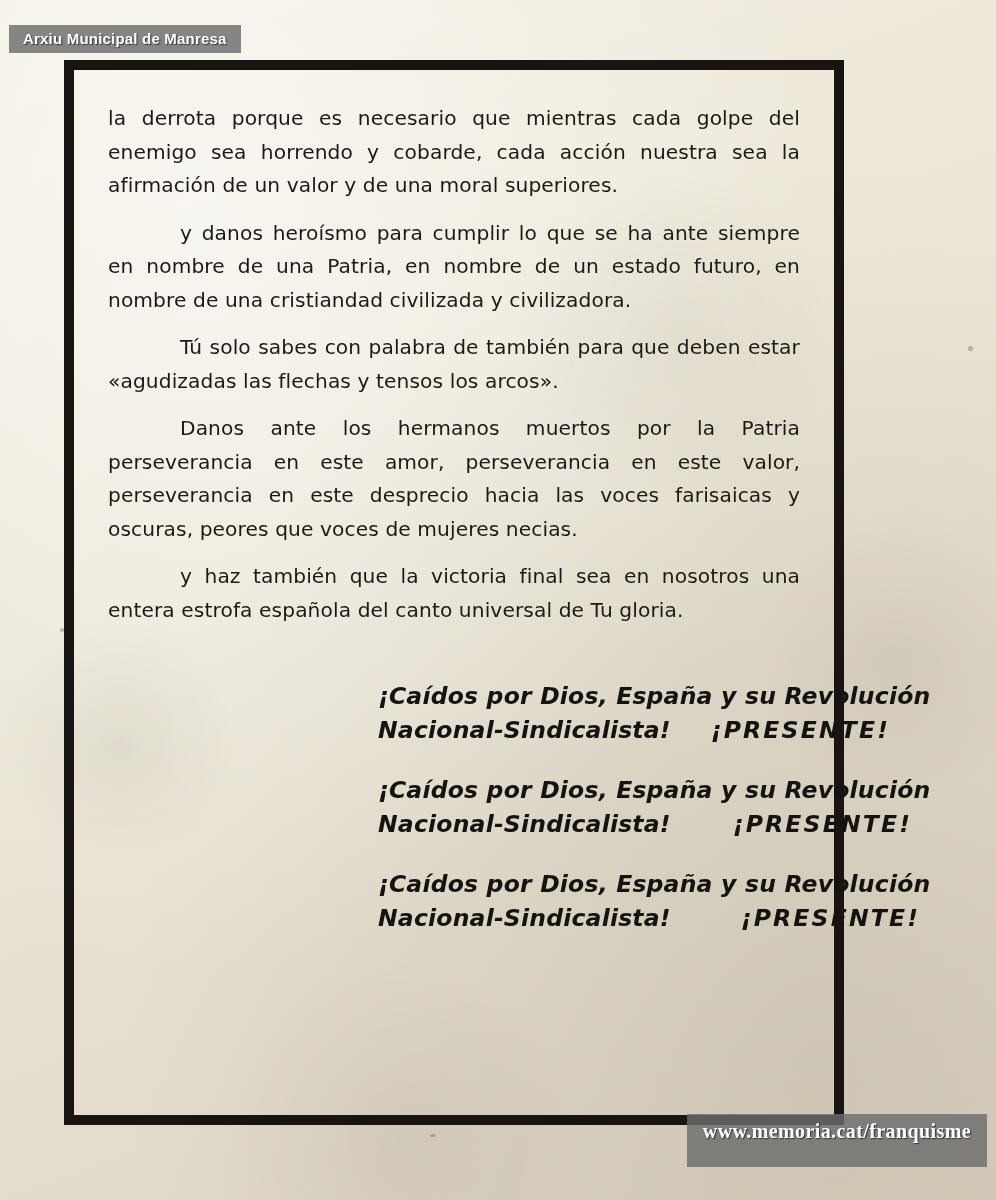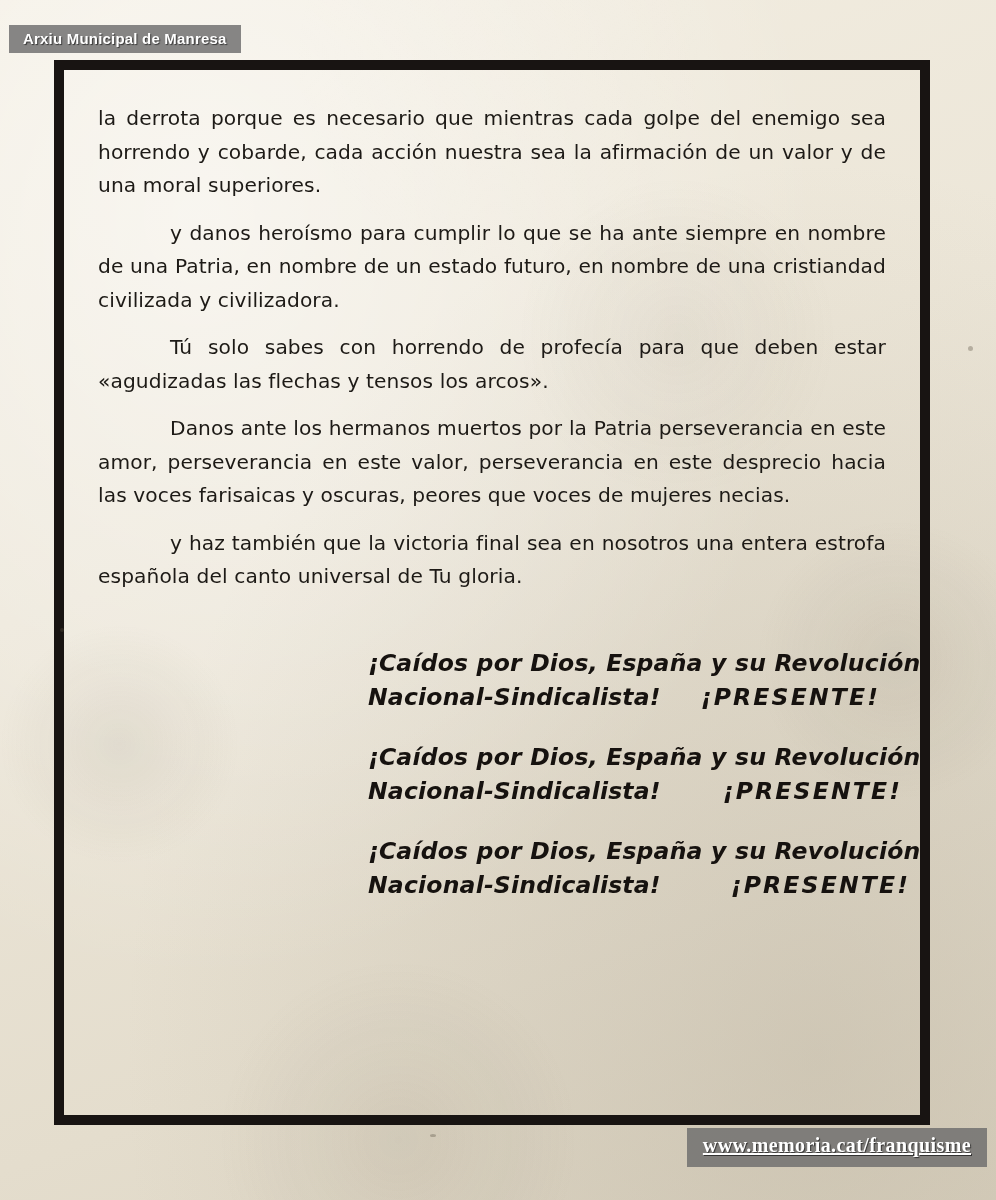--- a/index.html
+++ b/index.html
@@ -56,39 +56,38 @@
     text-shadow: 1px 1px 1px rgba(0,0,0,0.6);
     white-space: nowrap;
     z-index: 40;
   }
 
   
   #site-label {
     position: absolute;
     right: 9px;
     bottom: 33px;
-    padding: 6px 16px 10px 16px;
+    padding: 6px 16px 24px 16px;
     background: rgba(108,108,108,0.82);
     color: #ffffff;
     font-family: "Liberation Serif", serif;
     font-weight: bold;
     font-size: 20px;
     letter-spacing: 0.4px;
     text-shadow: 1px 1px 1px rgba(0,0,0,0.6);
     white-space: nowrap;
     z-index: 40;
-    text-decoration: underline;
   }
 
   
   #poster {
     position: absolute;
-    left: 54px;
+    left: 64px;
     top: 60px;
-    width: 876px;
+    width: 780px;
     height: 1065px;
     box-sizing: border-box;
     border: 10px solid #191512;
     background: transparent;
     z-index: 10;
   }
   
   #poster::after {
     content: "";
     position: absolute;
@@ -170,21 +169,21 @@
   <div class="speck" style="left:60px; top:628px; width:4px; height:4px;"></div>
   <div class="speck" style="left:430px; top:1134px; width:6px; height:3px;"></div>
 
   <div id="archive-label">Arxiu Municipal de Manresa</div>
 
   <div id="poster">
     <div id="poster-inner">
 
       <p class="prose">la derrota porque es necesario que mientras cada golpe del enemigo sea horrendo y cobarde, cada acción nuestra sea la afirmación de un valor y de una moral superiores.</p>
       <p class="prose indent">y danos heroísmo para cumplir lo que se ha ante siempre en nombre de una Patria, en nombre de un estado futuro, en nombre de una cristiandad civilizada y civilizadora.</p>
-      <p class="prose indent">Tú solo sabes con horrendo de profecía para que deben estar «agudizadas las flechas y tensos los arcos».</p>
+      <p class="prose indent">Tú solo sabes con palabra de también para que deben estar «agudizadas las flechas y tensos los arcos».</p>
       <p class="prose indent">Danos ante los hermanos muertos por la Patria perseverancia en este amor, perseverancia en este valor, perseverancia en este desprecio hacia las voces farisaicas y oscuras, peores que voces de mujeres necias.</p>
       <p class="prose indent tight">y haz también que la victoria final sea en nosotros una entera estrofa española del canto universal de Tu gloria.</p>
 
       <div id="chants">
 
         <div class="chant c1">
           <div class="chant-line">¡Caídos por Dios, España y su Revolución</div>
           <div class="chant-line">
             <span>Nacional-Sindicalista!</span><span class="resp">¡PRESENTE!</span>
           </div>

